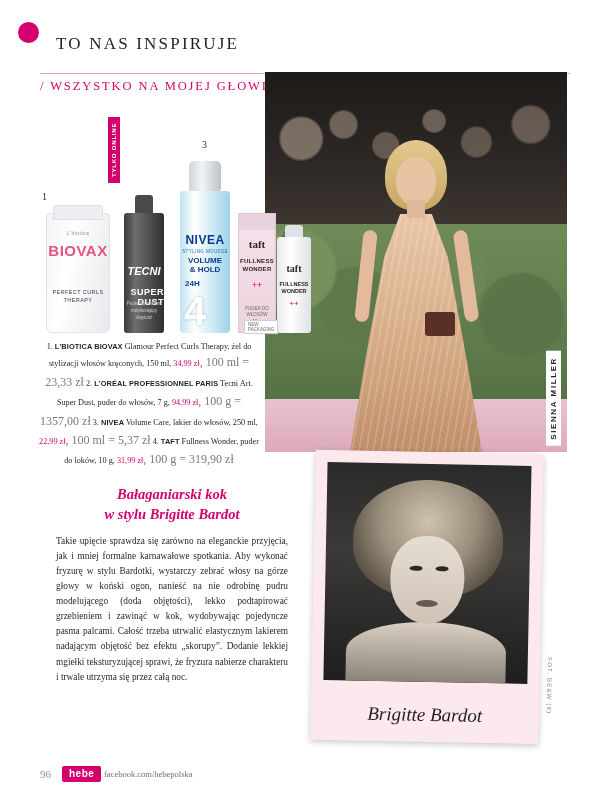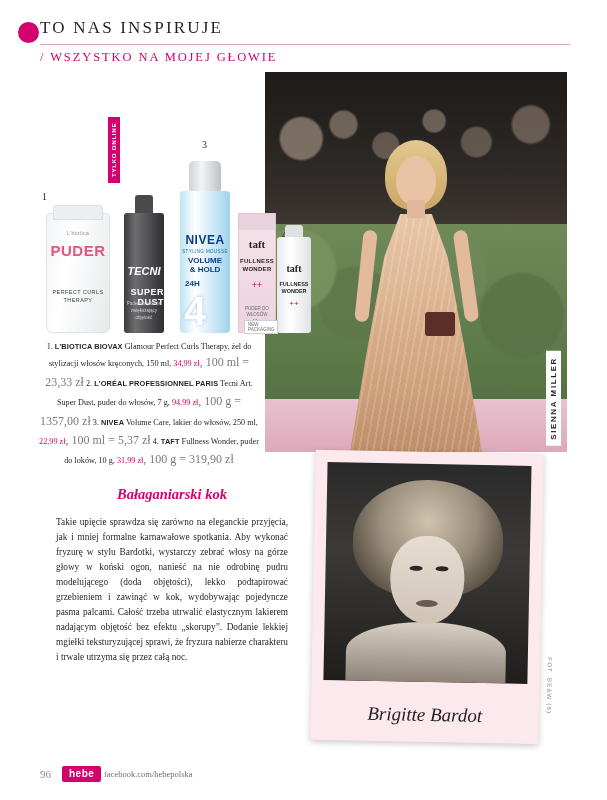--- a/index.html
+++ b/index.html
@@ -37,21 +37,21 @@
     height: 21px;
     border-radius: 50%;
     background: #d4006e;
   }
   .header-title {
     font-family: "Liberation Serif", serif;
     font-size: 17px;
     letter-spacing: 2.2px;
     color: #231f20;
     font-weight: normal;
-    margin: 0;
+    margin: 16px;
     padding: 0 0 3px 0;
     text-transform: uppercase;
   }
   .header-rule {
     width: 100%;
     height: 1px;
     background: #d9a6bf;
     margin: 3px 0 5px 0;
   }
   .header-sub {
@@ -570,21 +570,21 @@
     </div>
     <div class="photo-credit">SIENNA MILLER</div>
   </div>
 
   <div class="products">
 
     <div class="prod p1">
       <div class="prod-num" style="left:-4px; top:-14px;">1</div>
       <div class="body">
         <div class="micro">L'biotica</div>
-        <div class="brand">PUDER</div>
+        <div class="brand">BIOVAX</div>
         <div class="desc" style="white-space:pre-line;">PERFECT CURLS
 THERAPY</div>
       </div>
       <div class="cap"></div>
     </div>
 
     <div class="prod p2">
       <div class="prod-num" style="left:16px; top:22px;">2</div>
       <div class="ribbon">TYLKO ONLINE</div>
       <div class="nozzle"></div>
@@ -655,20 +655,21 @@
     <span><span>4.</span>
       <b>TAFT</b>
       <span>Fullness Wonder, puder do loków, 10 g,</span>
       <span class="price">31,99 zł</span><span class="unit">, 100 g = 319,90 zł</span>
     </span>
   </div>
 
   <div class="article">
     <div class="article-title">
       <span>Bałaganiarski kok</span><br>
+      <span>w stylu Brigitte Bardot</span>
     </div>
     <div class="article-body">
       <p>Takie upięcie sprawdza się zarówno na eleganckie przyjęcia, jak i mniej formalne karnawałowe spotkania. Aby wykonać fryzurę w stylu Bardotki, wystarczy zebrać włosy na górze głowy w koński ogon, nanieść na nie odrobinę pudru modelującego (doda objętości), lekko podtapirować grzebieniem i zawinąć w kok, wydobywając pojedyncze pasma palcami. Całość trzeba utrwalić elastycznym lakierem nadającym objętość bez efektu „skorupy”. Dodanie lekkiej mgiełki teksturyzującej sprawi, że fryzura nabierze charakteru i trwale utrzyma się przez całą noc.</p>
     </div>
   </div>
 
   <div class="polaroid">
     <div class="polaroid-photo">
       <div class="bb-hair"></div>
       <div class="bb-shoulders"></div>

